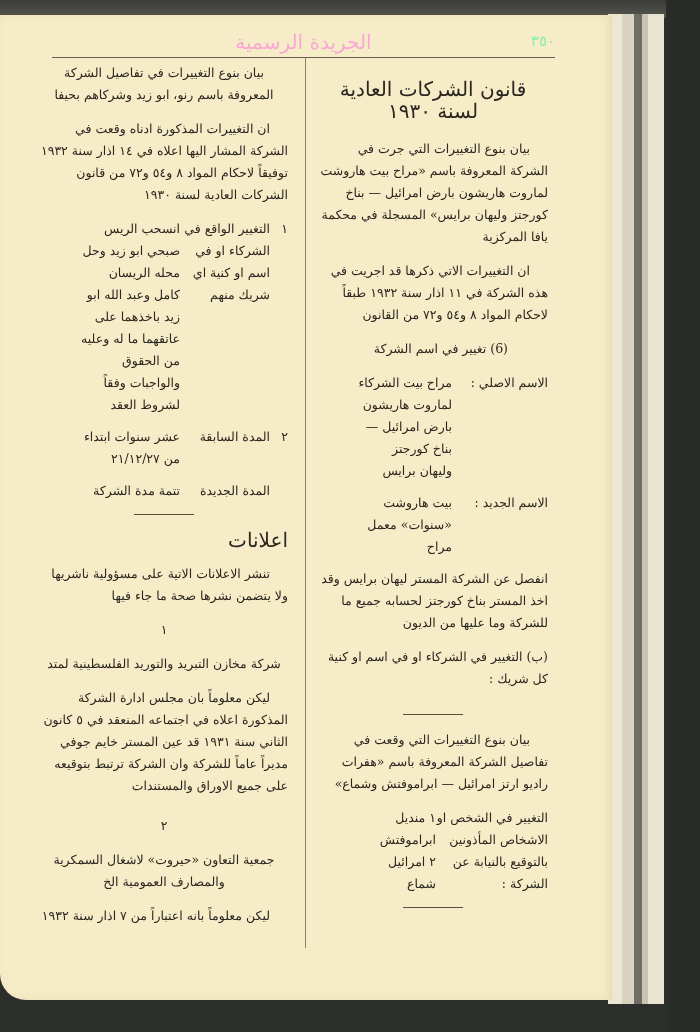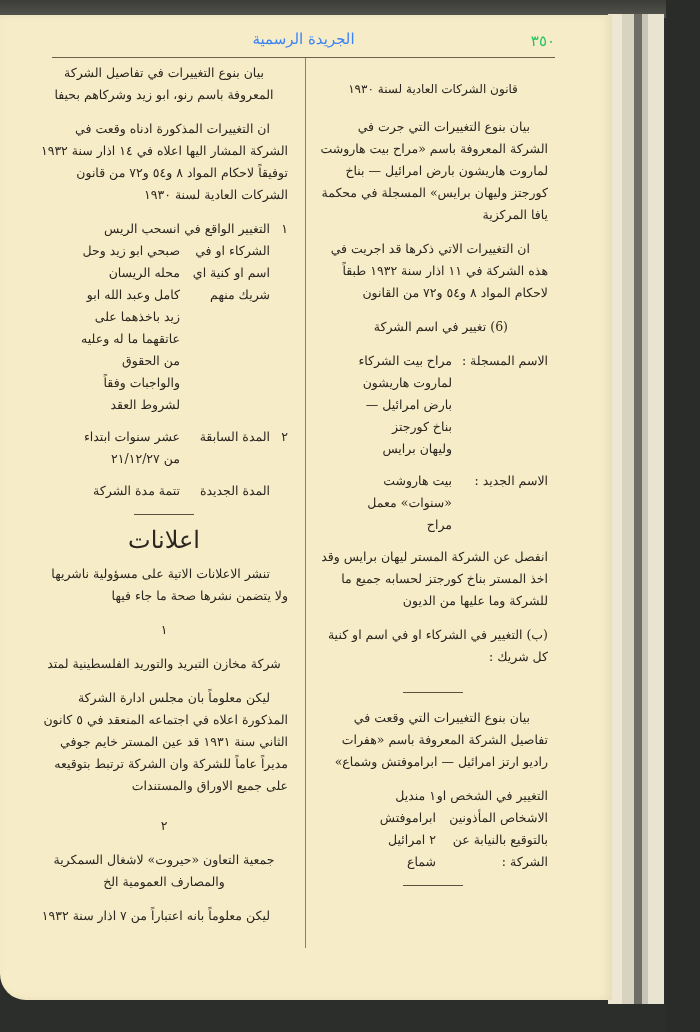--- a/index.html
+++ b/index.html
@@ -3,32 +3,32 @@
 <meta charset="utf-8">
 <style>
   html,body{margin:0;padding:0;}
   body{width:700px;height:1032px;background:#2c2e2b;position:relative;overflow:hidden;font-family:"DejaVu Serif",serif;}
   .top-band{position:absolute;left:0;top:0;width:700px;height:18px;background:linear-gradient(#3b3c38,#55564f);}
   .page{position:absolute;left:0;top:15px;width:612px;height:985px;background:#f6edc8;border-bottom-left-radius:26px;box-shadow:inset -4px 0 8px rgba(120,100,60,0.12);}
   .page-edges{position:absolute;left:608px;top:14px;width:60px;height:990px;}
   .edge{position:absolute;top:0;bottom:0;}
   .cover{position:absolute;left:666px;top:0;width:34px;height:1032px;background:#2a2c2a;}
   .header{position:absolute;left:52px;top:28px;width:503px;height:28px;direction:rtl;}
-  .page-number{position:absolute;right:0;top:4px;font-size:15px;color:#22c55e;}
-  .journal-title{position:absolute;left:0;right:0;top:2px;text-align:center;font-size:15px;color:#3b82f6;}
+  .page-number{position:absolute;right:0;top:4px;font-size:15px;color:#86efac;}
+  .journal-title{position:absolute;left:0;right:0;top:2px;text-align:center;font-size:20px;color:#f9a8d4;}
   .header-rule{position:absolute;left:52px;top:57px;width:503px;height:1px;background:#6a6050;}
   .col-divider{position:absolute;left:305px;top:58px;width:1px;height:890px;background:#8a7f68;}
   .col{position:absolute;direction:rtl;color:#2b2620;font-size:12.5px;line-height:22px;}
   .col-right{left:318px;top:72px;width:230px;}
   .col-left{left:40px;top:62px;width:248px;}
   .center{text-align:center;}
   .p{margin:0 0 12px 0;}
   .indent{text-indent:18px;}
-  .title{font-size:12px;text-align:center;margin:6px 0 16px 0;}
-  .big-title{font-size:24px;text-align:center;margin:8px 0 12px 0;letter-spacing:2px;}
+  .title{font-size:20px;text-align:center;margin:6px 0 16px 0;}
+  .big-title{font-size:20px;text-align:right;margin:8px 0 12px 0;letter-spacing:2px;}
   .rule{width:60px;height:1px;background:#5a5040;margin:12px auto 14px auto;}
   .row{display:flex;flex-direction:row;margin-bottom:10px;}
   .row .label{width:96px;flex:none;}
   .row .val{flex:1;margin-left:40px;}
   .row .num{width:18px;flex:none;}
   .row .lbl2{width:90px;flex:none;}
 </style>
 </head>
 <body>
 
@@ -50,21 +50,21 @@
 </div>
 <div class="header-rule"></div>
 <div class="col-divider"></div>
 
 <div class="col col-right">
   <div class="title">قانون الشركات العادية لسنة ١٩٣٠</div>
   <p class="p indent">بيان بنوع التغييرات التي جرت في الشركة المعروفة باسم «مراح بيت هاروشت لماروت هاريشون بارض امرائيل — بناخ كورجتز وليهان برايس» المسجلة في محكمة يافا المركزية</p>
   <p class="p indent">ان التغييرات الاتي ذكرها قد اجريت في هذه الشركة في ١١ اذار سنة ١٩٣٢ طبقاً لاحكام المواد ٨ و٥٤ و٧٢ من القانون</p>
   <p class="p" style="padding-right:40px;">(6)  تغيير في اسم الشركة</p>
   <div class="row">
-    <span class="label">الاسم المسجلة :</span>
+    <span class="label">الاسم الاصلي :</span>
     <span class="val">مراح بيت الشركاء لماروت هاريشون بارض امرائيل — بناخ كورجتز وليهان برايس</span>
   </div>
   <div class="row">
     <span class="label">الاسم الجديد :</span>
     <span class="val">بيت هاروشت «سنوات» معمل مراح</span>
   </div>
   <p class="p">انفصل عن الشركة المستر ليهان برايس وقد اخذ المستر بناخ كورجتز لحسابه جميع ما للشركة وما عليها من الديون</p>
   <p class="p">(ب)  التغيير في الشركاء او في اسم او كنية كل شريك :</p>
   <div class="rule" style="margin-top:24px;"></div>
   <p class="p indent">بيان بنوع التغييرات التي وقعت في تفاصيل الشركة المعروفة باسم «هفرات راديو ارتز امرائيل — ابراموفتش وشماع»</p>

